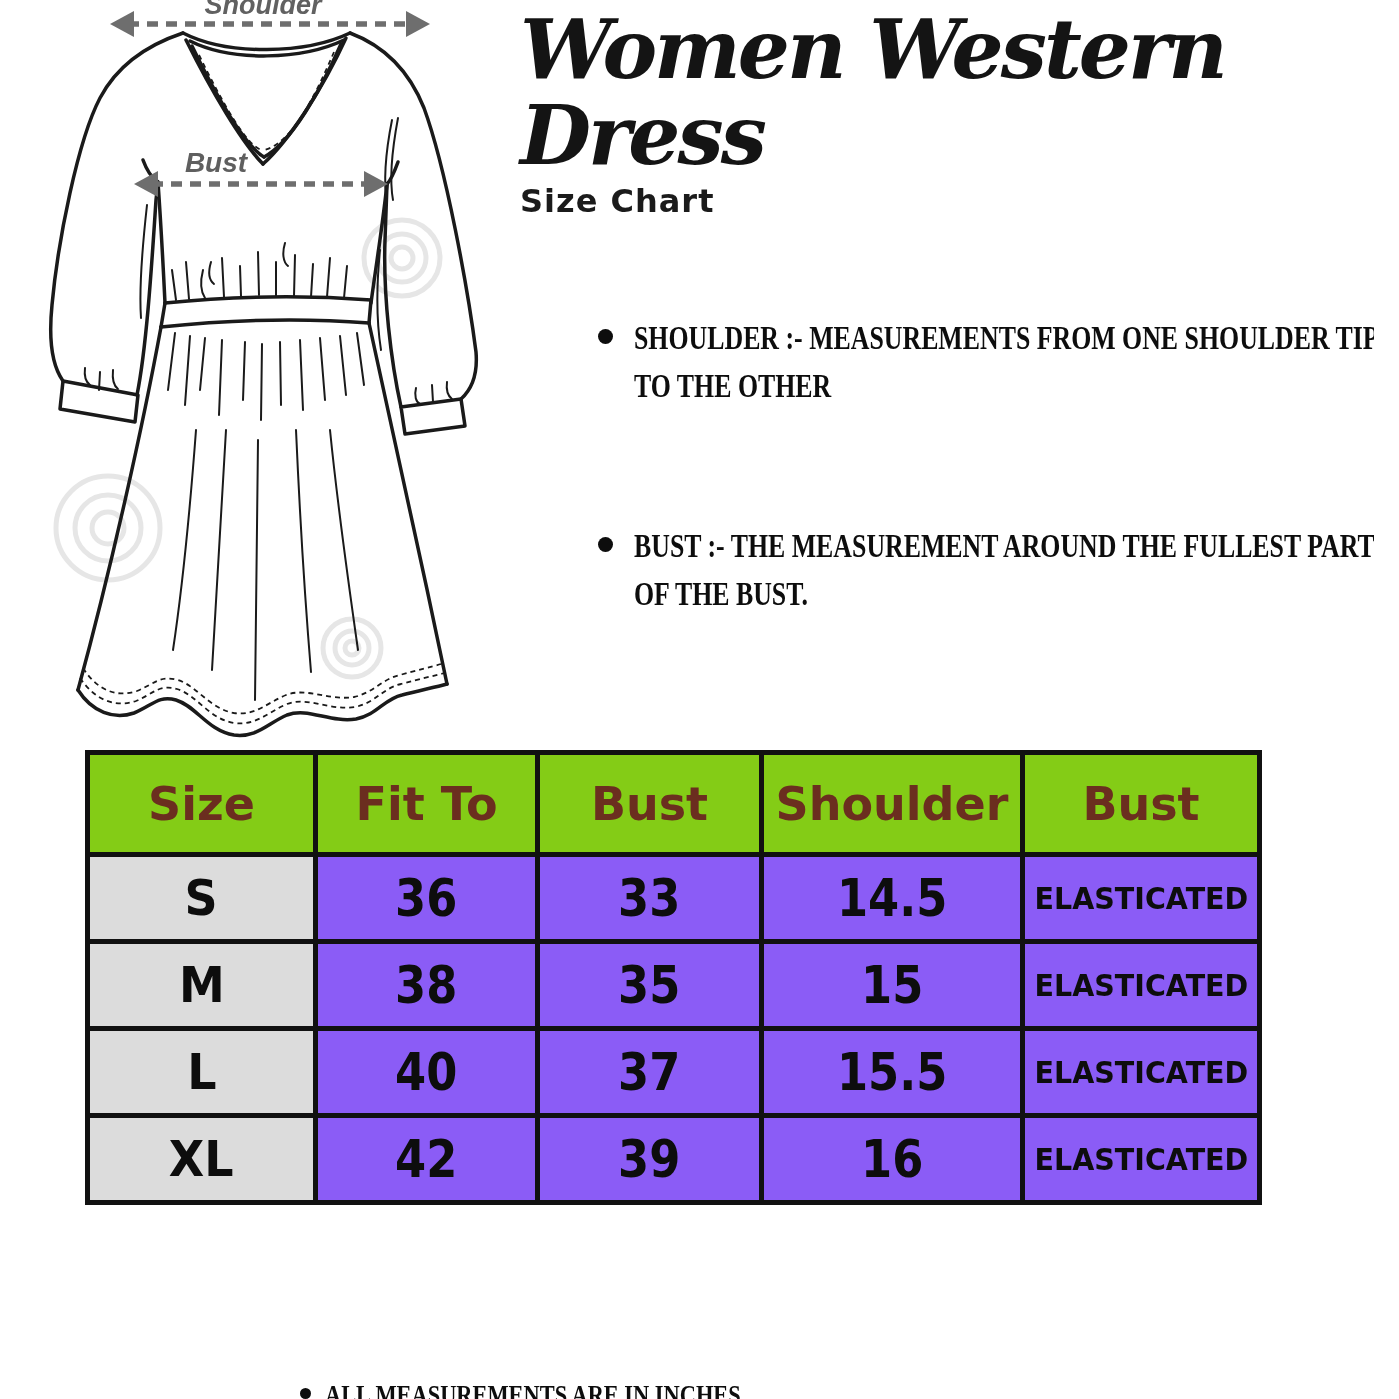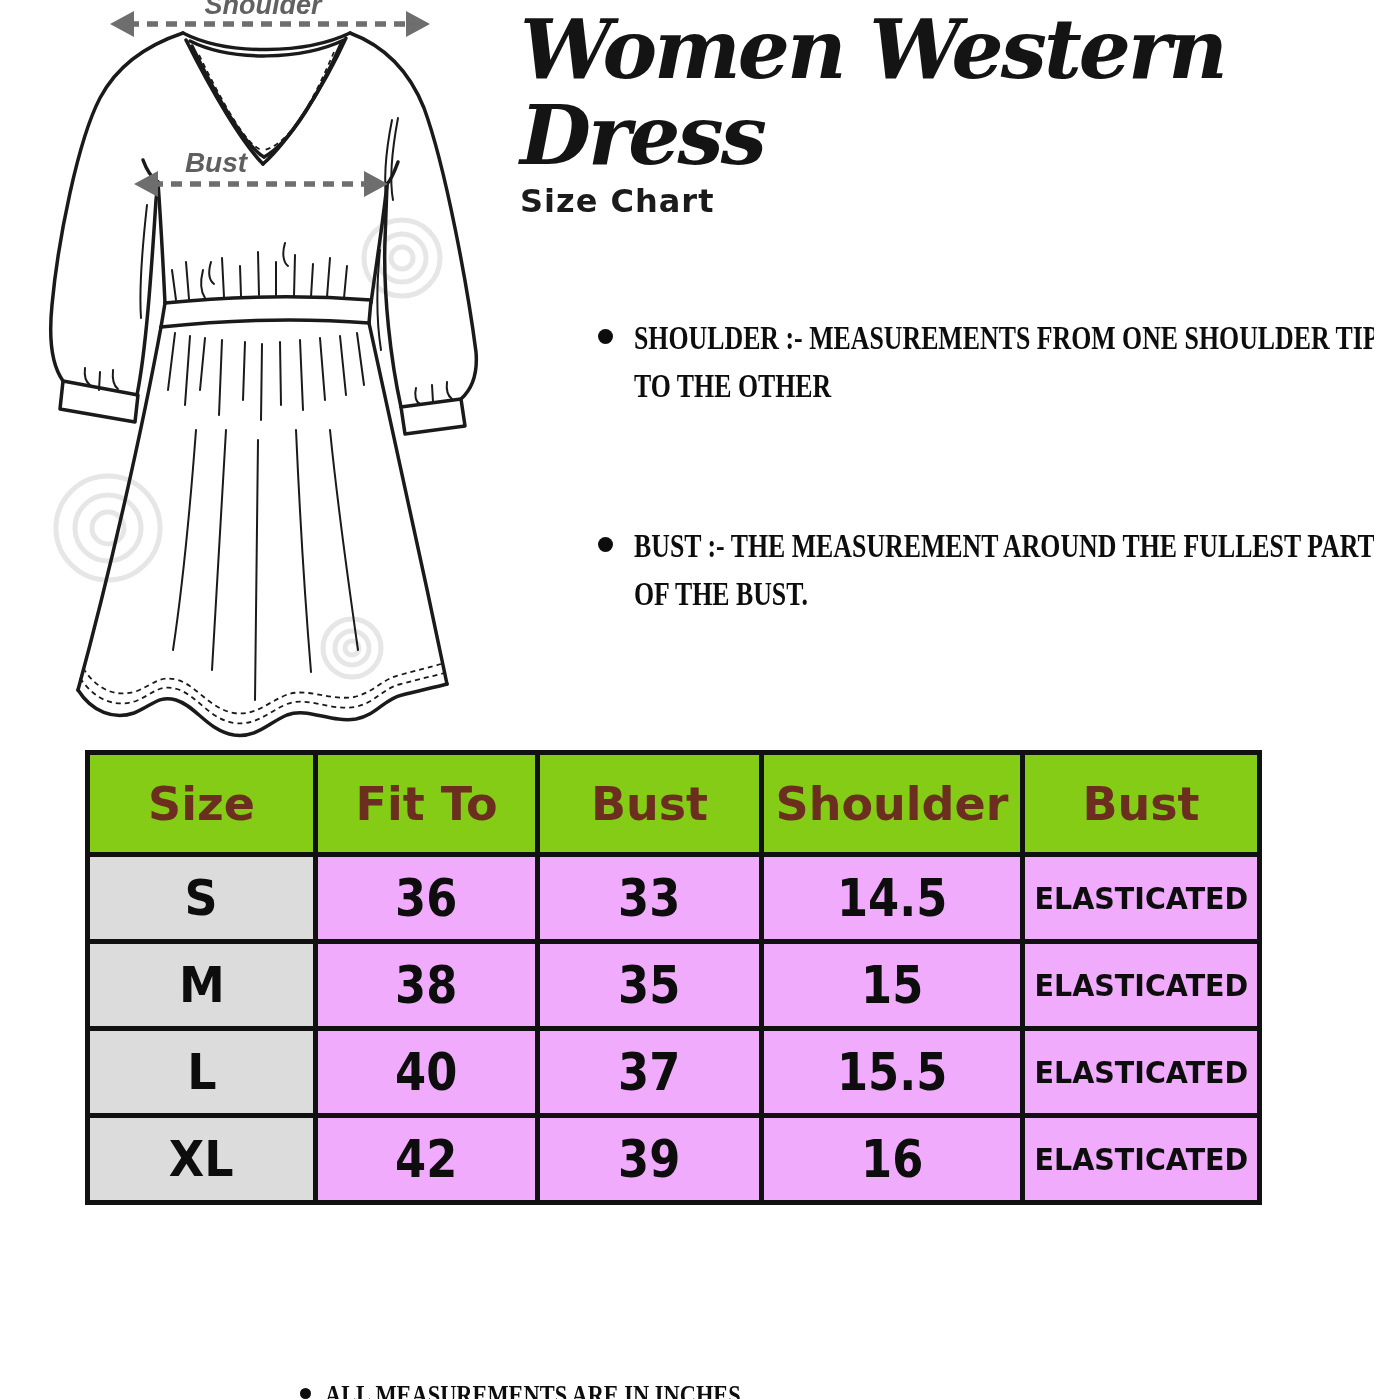--- a/index.html
+++ b/index.html
@@ -24,21 +24,21 @@
   .note-text{margin-left:21px;font-family:"Liberation Serif",serif;font-weight:700;
              font-size:34px;line-height:1.42;color:#0d0d0d;
              transform:scaleX(0.76);transform-origin:left top;}
   .note-line{white-space:nowrap;}
 
   
   .size-table{position:absolute;left:85px;top:750px;border-collapse:collapse;table-layout:fixed;}
   .size-table th,.size-table td{border:5px solid #111;text-align:center;vertical-align:middle;padding:0;}
   .size-table th{height:97px;background:#84cc16;color:#6b2e1f;
                  font-family:"DejaVu Sans",sans-serif;font-weight:700;font-size:46px;}
-  .size-table td{height:82px;background:#f0abfc;}
+  .size-table td{height:82px;background:#8b5cf6;}
   .size-table td.size-col{background:#dcdcdc;}
   .v{display:inline-block;transform:scaleX(0.86);transform-origin:center;
      font-family:"DejaVu Sans",sans-serif;font-weight:700;font-size:52px;color:#0d0d0d;}
   .v.sz{font-size:50px;transform:scaleX(0.92);}
   .v.el{font-size:30px;transform:scaleX(0.95);letter-spacing:0;}
 
   
   .footer{position:absolute;left:300px;top:1379px;display:flex;align-items:flex-start;}
   .footer .bullet-dot{width:11px;height:11px;margin-top:9px;}
   .footer-text{margin-left:14px;font-family:"Liberation Serif",serif;font-weight:700;

